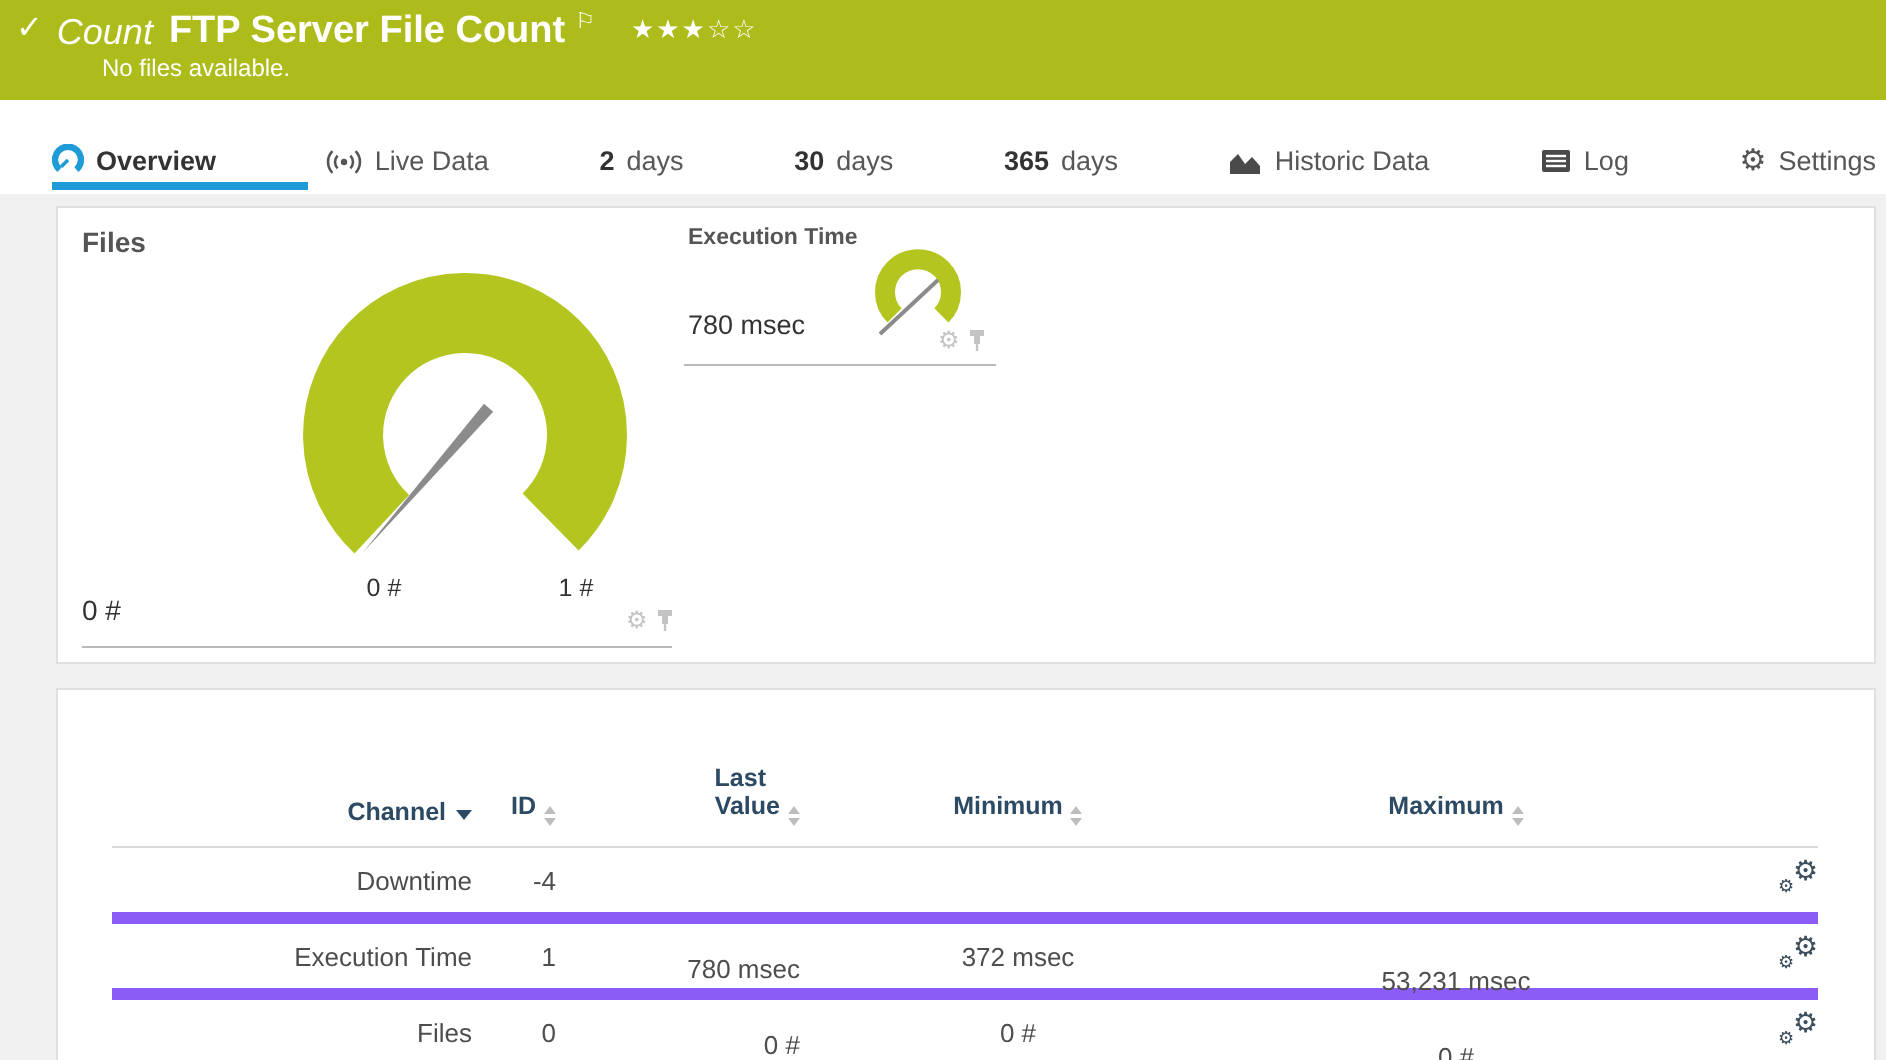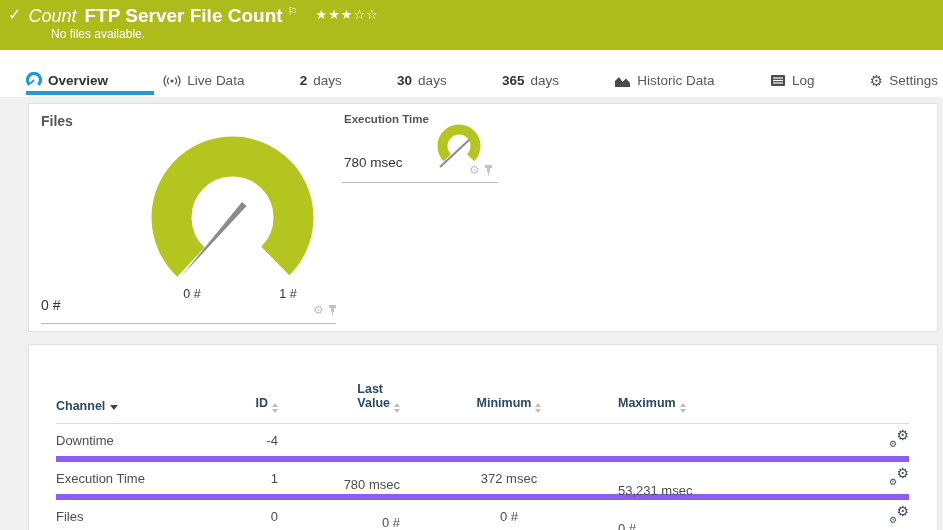--- a/index.html
+++ b/index.html
@@ -36,25 +36,25 @@
   .val{font-size:13.5px;color:#333;}
   .scale-lab{position:absolute;font-size:12.5px;color:#333;}
   .underline{position:absolute;height:1px;background:#b9b9b9;}
   .mini-icons{position:absolute;display:flex;gap:4px;align-items:center;color:#c4c4c4;}
   .mini-icons .g{font-size:12px;line-height:12px;font-style:normal;}
   
   .tbl{position:absolute;left:27px;top:0;width:853px;}
   .thead{display:flex;align-items:flex-end;height:79px;box-sizing:border-box;padding-bottom:10px;border-bottom:1px solid #d9d9d9;
          font-size:12.5px;font-weight:bold;color:#2c4a63;}
   .trow{display:flex;align-items:center;height:32px;border-bottom:6px solid #8b5cf6;font-size:13px;color:#4d4d4d;}
-  .c-ch{width:180px;text-align:left;}
+  .c-ch{width:180px;text-align:right;}
   .c-id{width:42px;text-align:right;}
   .c-last{width:122px;text-align:right;margin-top:12px;}
   .c-min{width:218px;text-align:center;}
-  .c-max{width:220px;text-align:left;margin-top:24px;}
+  .c-max{width:220px;text-align:center;margin-top:24px;}
   .c-act{width:71px;text-align:right;}
   .sort{display:inline-flex;flex-direction:column;gap:2px;margin-left:4px;vertical-align:0px;}
   .sort i{display:block;width:0;height:0;border-left:3.5px solid transparent;border-right:3.5px solid transparent;}
   .sort .up{border-bottom:4px solid #bdbdbd;}
   .sort .dn{border-top:4px solid #bdbdbd;}
   .caret-down{display:inline-block;width:0;height:0;border-left:4px solid transparent;border-right:4px solid transparent;border-top:5px solid #2c4a63;margin-left:5px;}
   .gears{position:relative;display:inline-block;width:20px;height:17px;color:#3d4e5c;cursor:pointer;}
   .gears .big{position:absolute;right:0;top:-3px;font-size:14px;font-style:normal;}
   .gears .sm{position:absolute;left:0;bottom:-2px;font-size:9px;font-style:normal;}
 </style>

